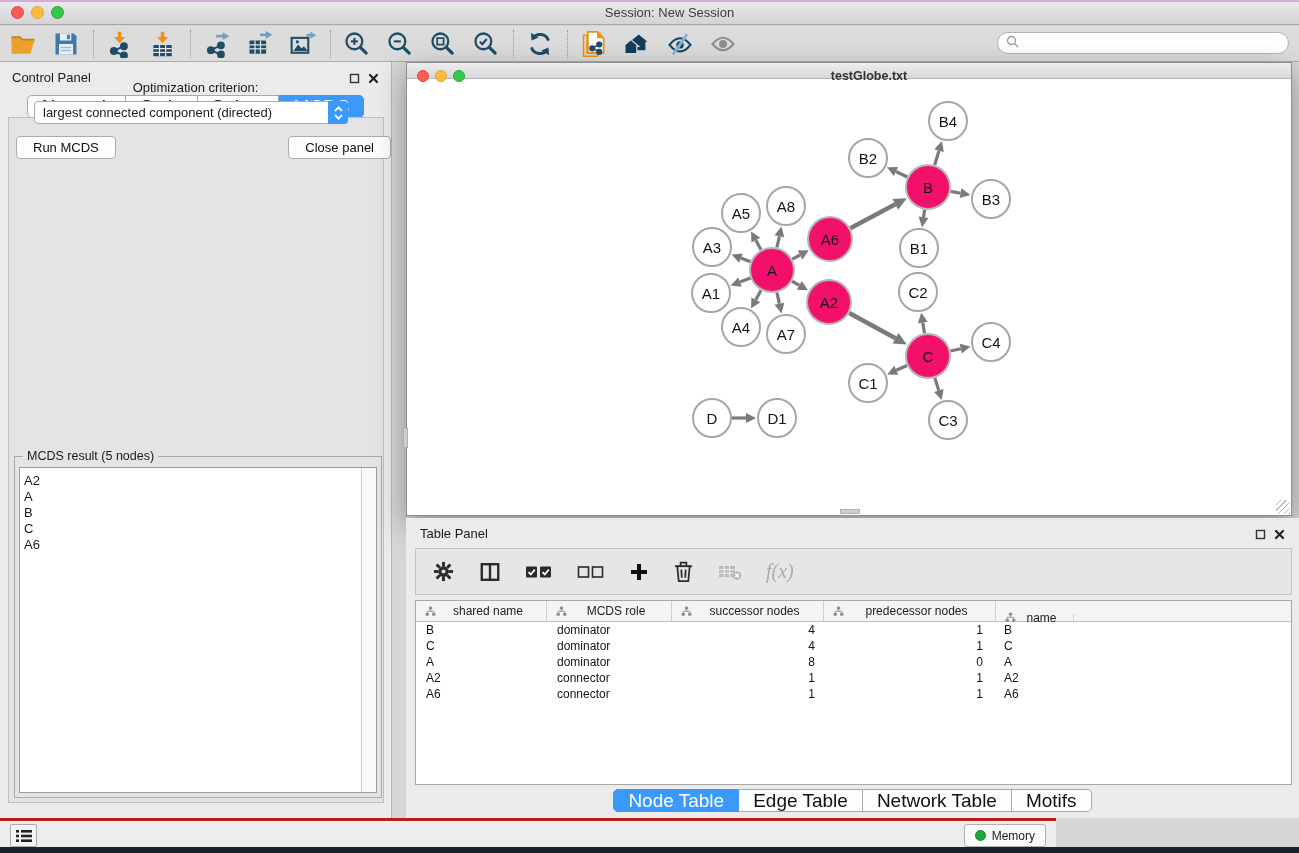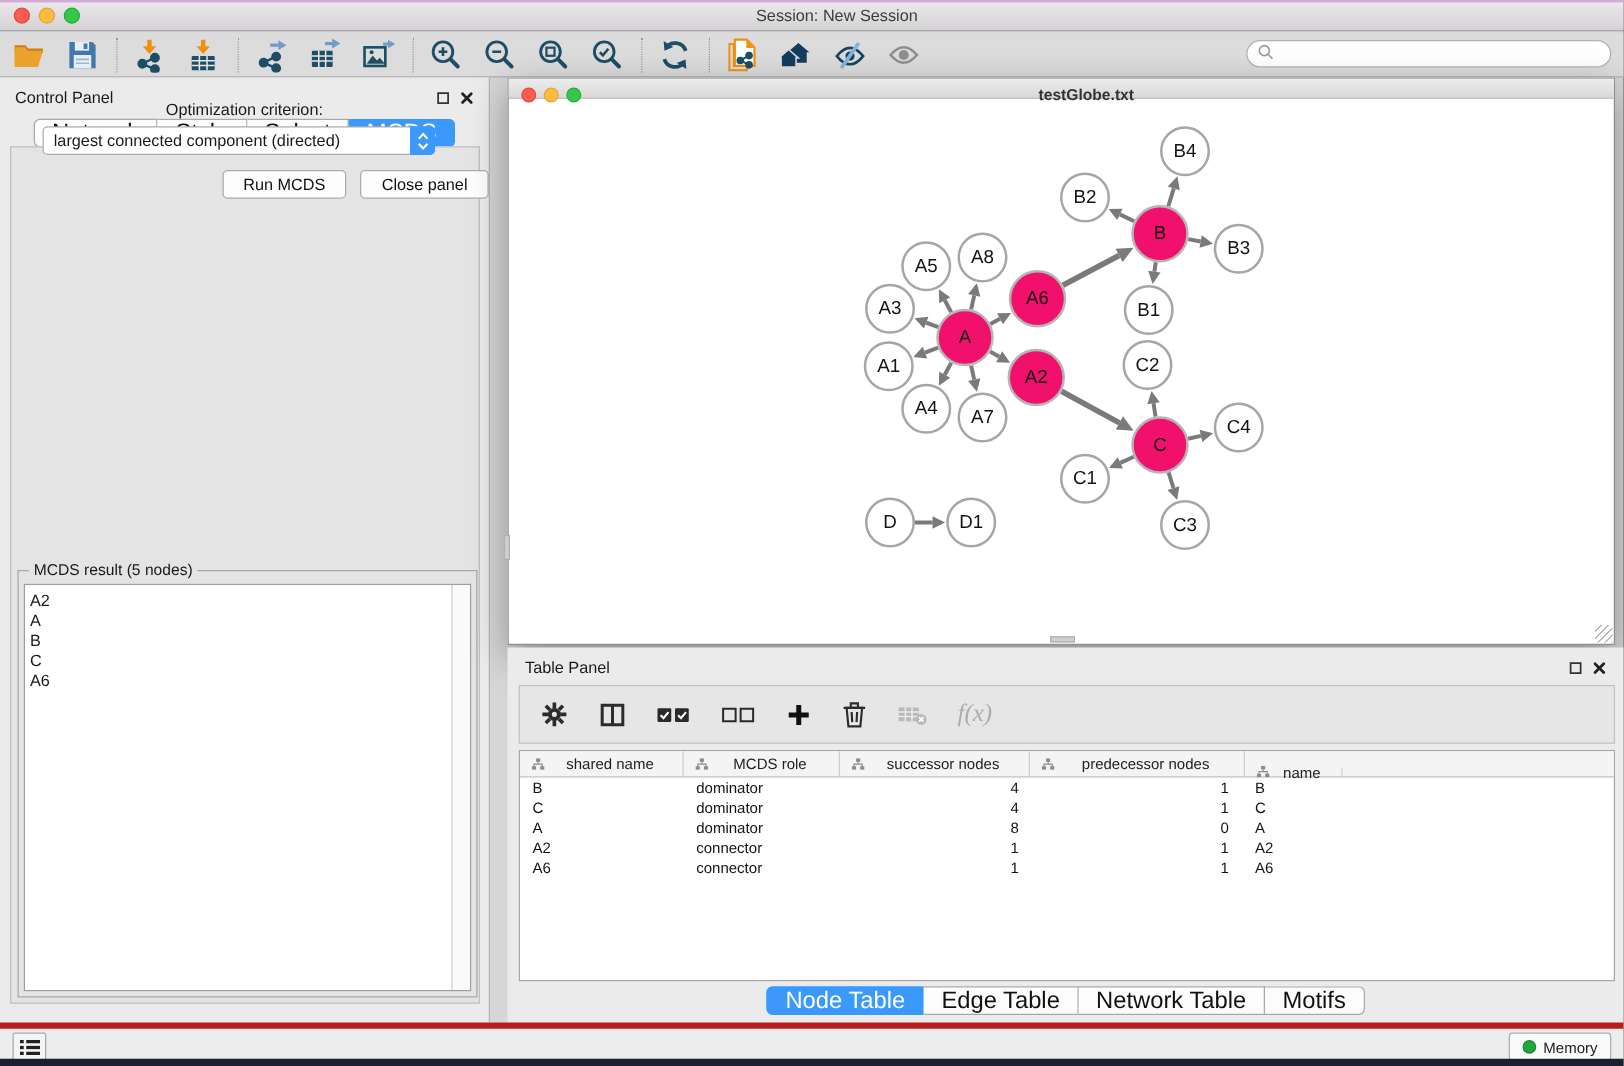--- a/index.html
+++ b/index.html
@@ -41,21 +41,21 @@
   .seg-tab:first-child { border-left:1px solid #A9A9A9; border-radius:5px 0 0 5px; }
   .seg-tab:last-child { border-radius:0 5px 5px 0; }
   .seg-tab.selected { background:#3B99FC; border-color:#3B99FC; color:#fff; }
   #cp-box { position:absolute; left:8px; right:7px; top:55px; bottom:15px; border:1px solid #BFBFBF; background:#E4E4E4; }
   #opt-label { position:absolute; left:0; right:0; top:18px; text-align:center; font-size:13px; }
   #criterion { position:absolute; left:34px; top:39px; width:314px; height:23px; background:#fff;
     border:1px solid #ABABAB; border-radius:4px; display:flex; align-items:center; }
   #criterion .val { flex:1; padding-left:8px; font-size:13px; white-space:nowrap; overflow:hidden; }
   #criterion .stepper { width:20px; height:23px; margin:-1px -1px -1px 0; background:#3B99FC; border-radius:0 4px 4px 0;
     display:flex; align-items:center; justify-content:center; }
-  .cp-buttons { position:absolute; left:16px; right:0; top:74px; display:flex; justify-content:flex-end; gap:11px; }
+  .cp-buttons { position:absolute; left:16px; right:0; top:74px; display:flex; justify-content:space-between; gap:11px; }
   .mac-btn { height:23px; padding:0 16px; background:#FDFDFD; border:1px solid #ABABAB; border-radius:4px;
     font-size:13px; display:flex; align-items:center; color:#111; }
   #result-fieldset { position:absolute; left:14px; top:394px; width:368px; height:342px; border:1px solid #A8A8A8; }
   #result-legend { position:absolute; left:8px; top:-8px; background:#E4E4E4; padding:0 4px; font-size:12.5px; }
   #result-list { position:absolute; left:4px; right:4px; top:10px; bottom:4px; background:#fff; border:1px solid #9E9E9E; }
   #result-items { padding:5px 0 0 4px; }
   .result-item { font-size:13px; line-height:16px; }
   #result-scrollbar { position:absolute; right:0; top:0; bottom:0; width:15px; background:#FAFAFA; border-left:1px solid #CFCFCF; }
 
   
@@ -85,21 +85,21 @@
   .th-cell { display:flex; align-items:center; border-right:1px solid #CFCFCF; font-size:12px; color:#222; }
   .th-cell .hicon { margin-left:9px; display:flex; }
   .th-cell .hlabel { flex:1; text-align:center; padding-right:6px; }
   .th-fill { flex:1; }
   .tr-row { display:flex; height:16px; align-items:center; }
   .td-cell { font-size:12px; color:#141414; white-space:nowrap; overflow:hidden; }
   
   #tp-tabs { position:absolute; left:0; right:0; top:271px; display:flex; justify-content:center; }
 
   
-  #status-bar { position:absolute; left:0; top:818px; width:1299px; height:29px; background:#EDEDED; border-top:5px solid #b91c1c; }
+  #status-bar { position:absolute; left:0; top:818px; width:1056px; height:29px; background:#EDEDED; border-top:3px solid #b91c1c; }
   #task-history-button { position:absolute; left:10px; top:3px; width:27px; height:23px; background:#F4F4F4;
     border:1px solid #ABABAB; border-radius:2px; display:flex; align-items:center; justify-content:center; }
   #memory-button { position:absolute; right:10px; top:3px; height:23px; background:#FAFAFA; border:1px solid #B0B0B0;
     border-radius:3px; display:flex; align-items:center; padding:0 10px; gap:6px; font-size:12px; }
   #memory-dot { width:11px; height:11px; border-radius:50%; background:#1FA63C; border:1px solid #188A31; }
   #bottom-strip { position:absolute; left:0; top:847px; width:1299px; height:6px; background:#1A212E; }
 </style>
 </head>
 <body>
 

